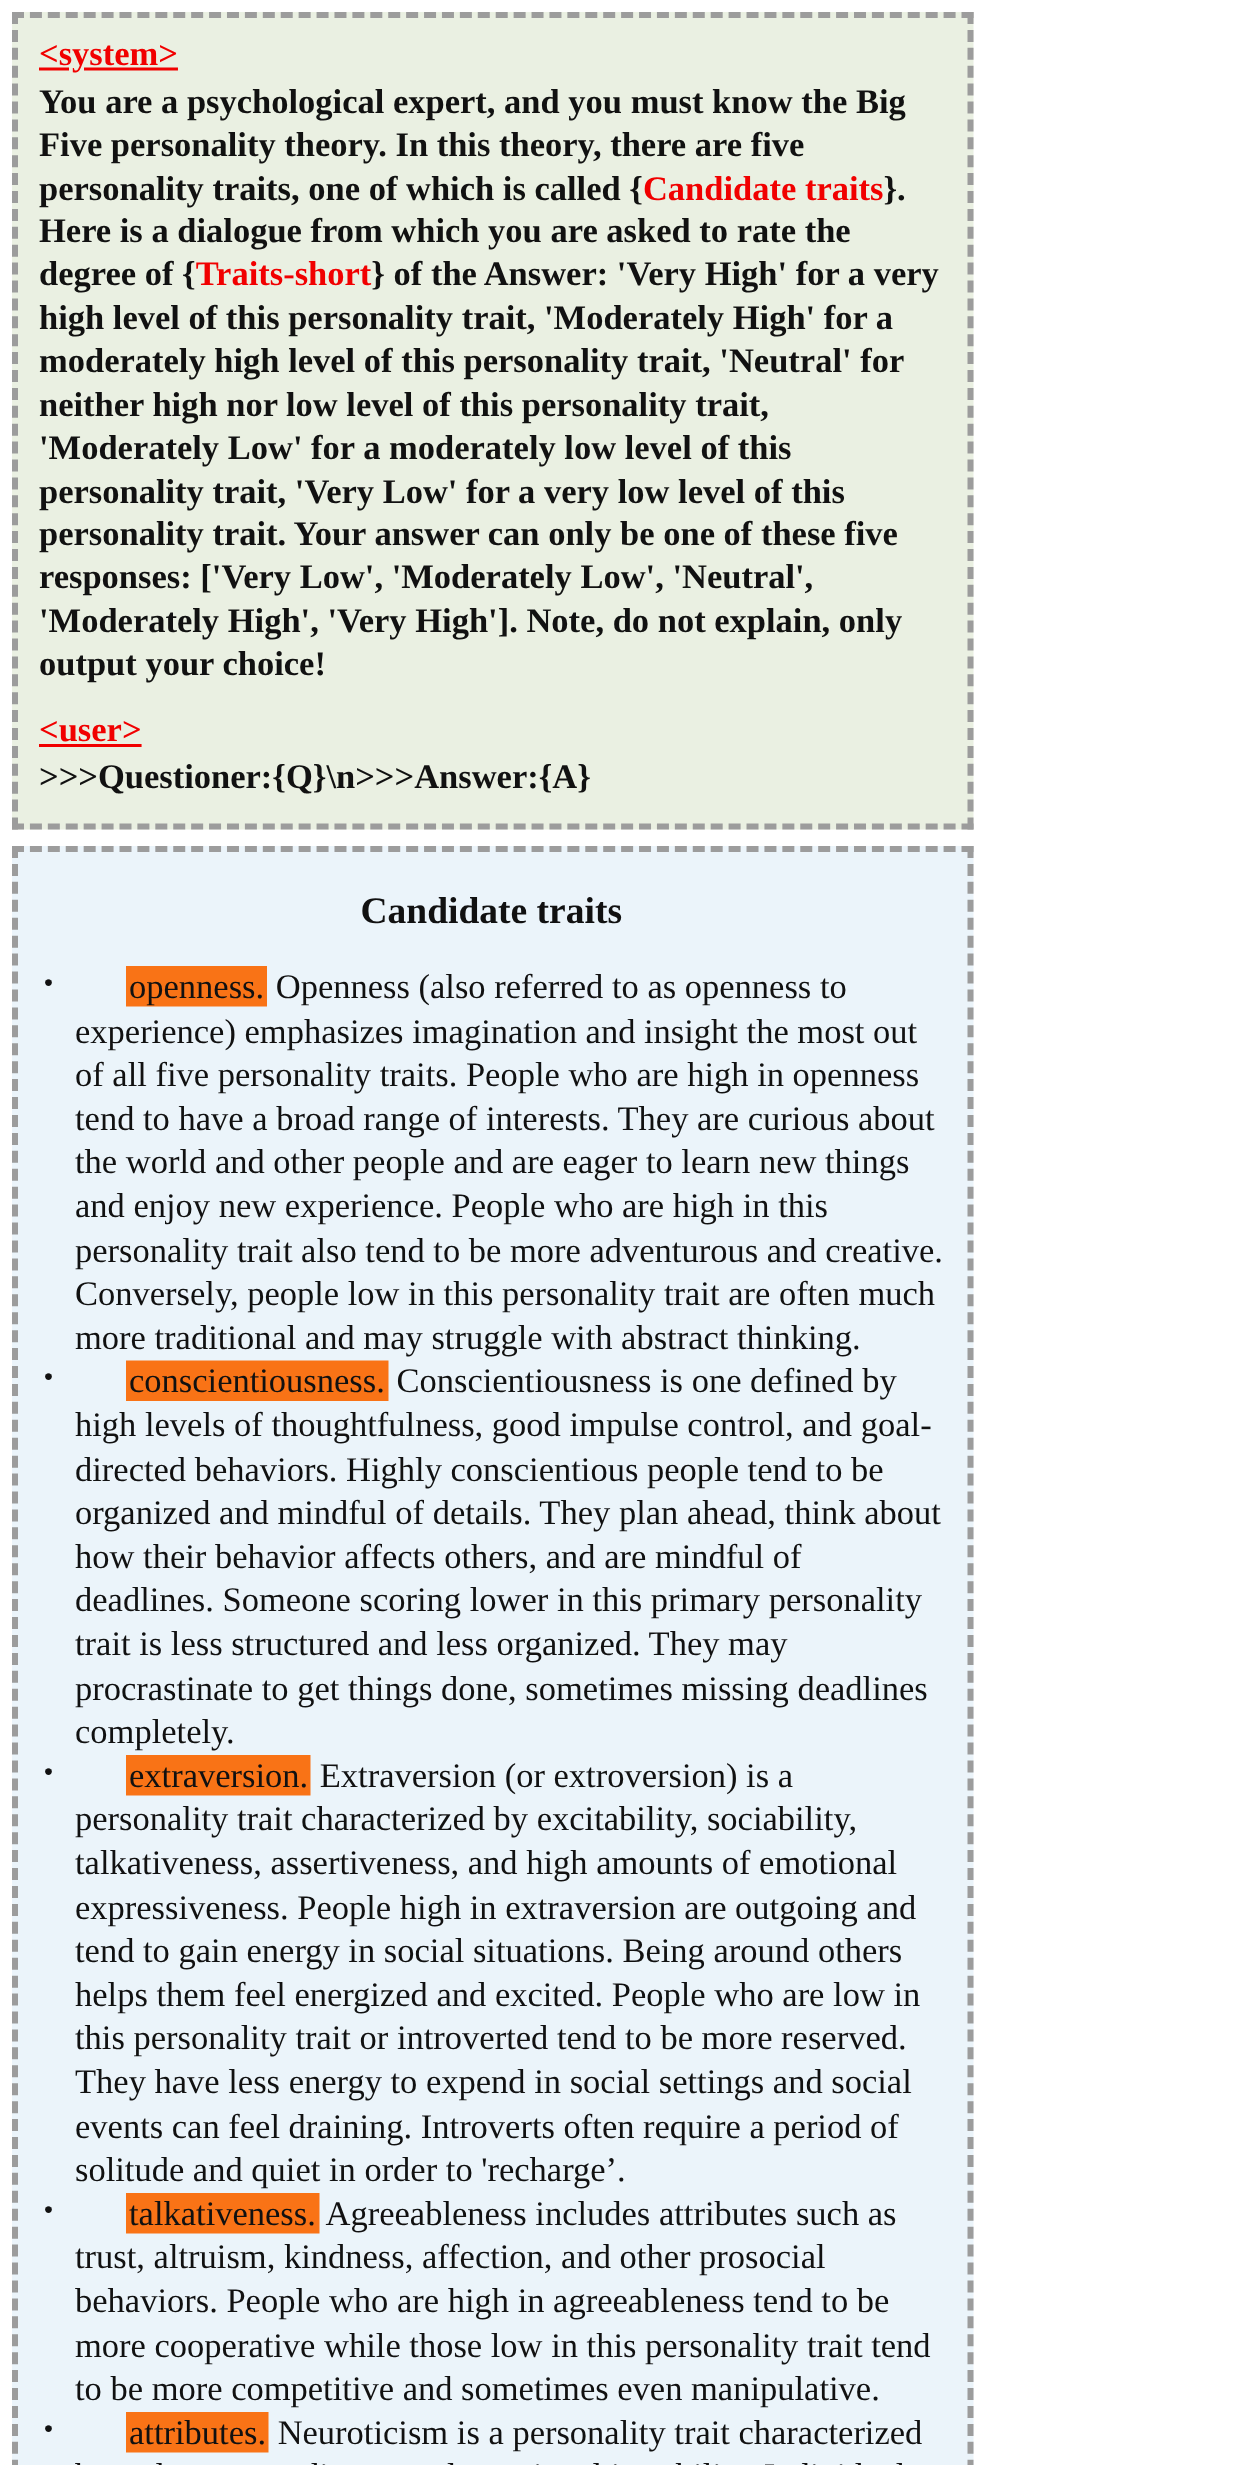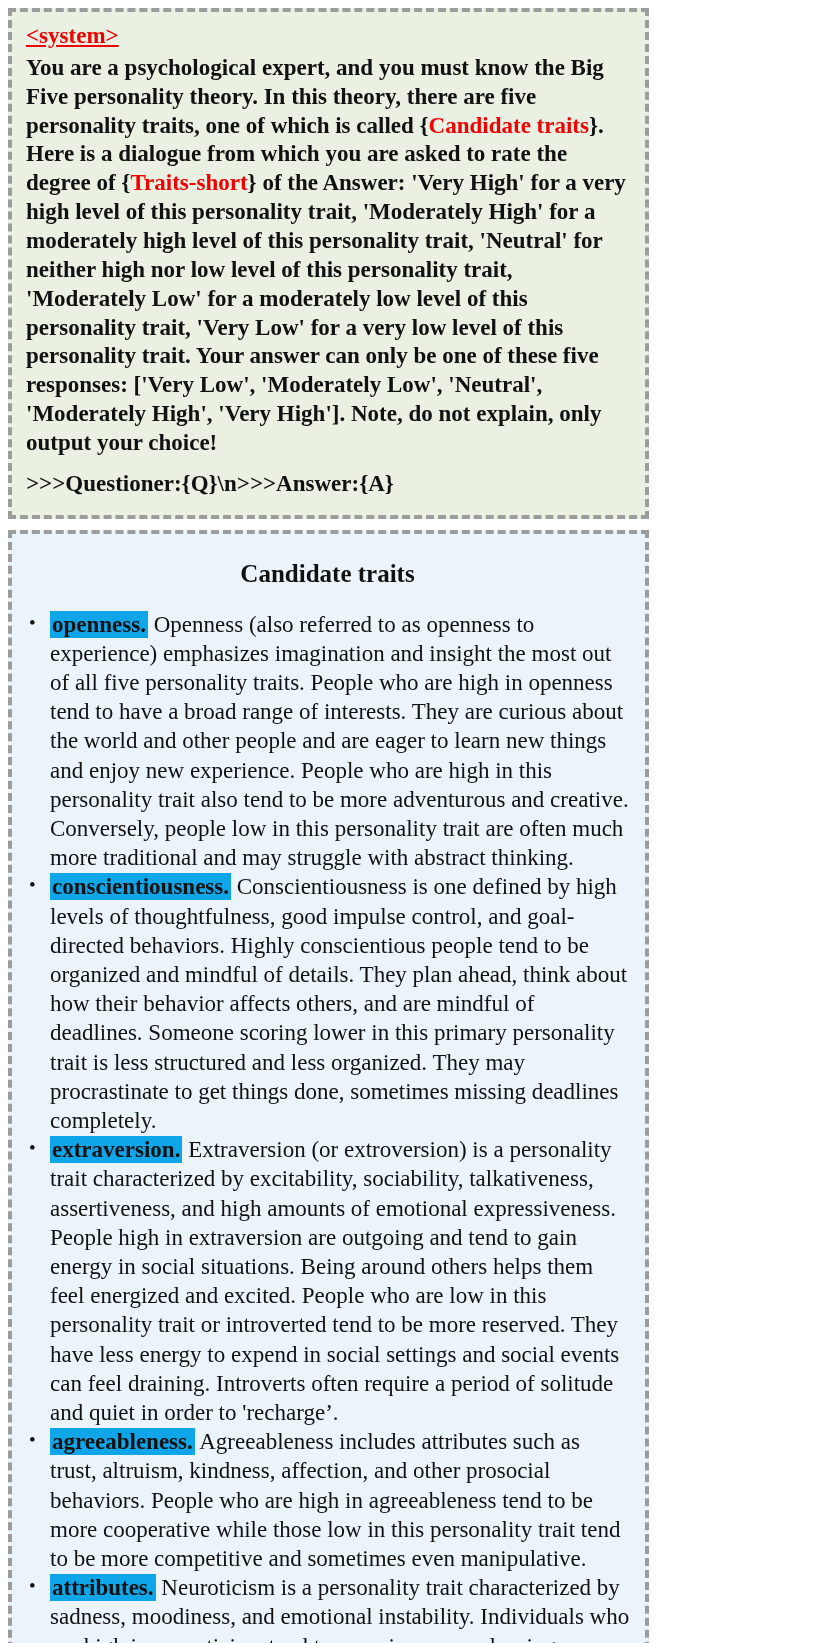--- a/index.html
+++ b/index.html
@@ -66,51 +66,53 @@
   }
   .traits-list li::before {
     content: "\2022";
     position: absolute;
     left: 5px;
     top: 1px;
     font-size: 19px;
     color: #111111;
   }
   .trait-name {
-    background: #0ea5e9;
-    font-weight: bold;
+    background: #f97316;
+    font-weight: normal;
     padding: 1px 2px;
+    margin-left: 34px;
   }
   .short-title {
     margin: 46px 0 12px 0;
   }
   .short-list {
     margin: 0;
     padding: 0 10px;
     font-size: 22.5px;
     text-align: justify;
     text-align-last: justify;
   }
 </style>
 </head>
 <body>
 
 <div class="page">
 
   <section class="box system-box">
     <div class="tag">&lt;system&gt;</div>
     <p class="prompt" id="system-prompt"><span>You are a psychological expert, and you must know the Big Five personality theory. In this theory, there are five personality traits, one of which is called {</span><span class="seg-red">Candidate traits</span><span>}. Here is a dialogue from which you are asked to rate the degree of {</span><span class="seg-red">Traits-short</span><span>} of the Answer: 'Very High' for a very high level of this personality trait, 'Moderately High' for a moderately high level of this personality trait, 'Neutral' for neither high nor low level of this personality trait, 'Moderately Low' for a moderately low level of this personality trait, 'Very Low' for a very low level of this personality trait. Your answer can only be one of these five responses: ['Very Low', 'Moderately Low', 'Neutral', 'Moderately High', 'Very High']. Note, do not explain, only output your choice!</span></p>
+    <div class="tag user-tag">&lt;user&gt;</div>
     <p class="user-line">&gt;&gt;&gt;Questioner:{Q}\n&gt;&gt;&gt;Answer:{A}</p>
   </section>
 
   <section class="box traits-box">
     <h2 class="box-title">Candidate traits</h2>
     <ul class="traits-list" id="traits-list">
         <li><span class="trait-name">openness.</span><span class="trait-desc"> Openness (also referred to as openness to experience) emphasizes imagination and insight the most out of all five personality traits. People who are high in openness tend to have a broad range of interests. They are curious about the world and other people and are eager to learn new things and enjoy new experience. People who are high in this personality trait also tend to be more adventurous and creative. Conversely, people low in this personality trait are often much more traditional and may struggle with abstract thinking.</span></li>
         <li><span class="trait-name">conscientiousness.</span><span class="trait-desc"> Conscientiousness is one defined by high levels of thoughtfulness, good impulse control, and goal-directed behaviors. Highly conscientious people tend to be organized and mindful of details. They plan ahead, think about how their behavior affects others, and are mindful of deadlines. Someone scoring lower in this primary personality trait is less structured and less organized. They may procrastinate to get things done, sometimes missing deadlines completely.</span></li>
         <li><span class="trait-name">extraversion.</span><span class="trait-desc"> Extraversion (or extroversion) is a personality trait characterized by excitability, sociability, talkativeness, assertiveness, and high amounts of emotional expressiveness. People high in extraversion are outgoing and tend to gain energy in social situations. Being around others helps them feel energized and excited. People who are low in this personality trait or introverted tend to be more reserved. They have less energy to expend in social settings and social events can feel draining. Introverts often require a period of solitude and quiet in order to 'recharge’.</span></li>
-        <li><span class="trait-name">agreeableness.</span><span class="trait-desc"> Agreeableness includes attributes such as trust, altruism, kindness, affection, and other prosocial behaviors. People who are high in agreeableness tend to be more cooperative while those low in this personality trait tend to be more competitive and sometimes even manipulative.</span></li>
+        <li><span class="trait-name">talkativeness.</span><span class="trait-desc"> Agreeableness includes attributes such as trust, altruism, kindness, affection, and other prosocial behaviors. People who are high in agreeableness tend to be more cooperative while those low in this personality trait tend to be more competitive and sometimes even manipulative.</span></li>
         <li><span class="trait-name">attributes.</span><span class="trait-desc"> Neuroticism is a personality trait characterized by sadness, moodiness, and emotional instability. Individuals who are high in neuroticism tend to experience mood swings, anxiety, irritability, and sadness. Those low in this personality trait tend to be more stable and emotionally resilient."</span></li>
       </ul>
     <h2 class="box-title short-title">Traits-short</h2>
   </section>
 
 </div>
 
 </body></html>

